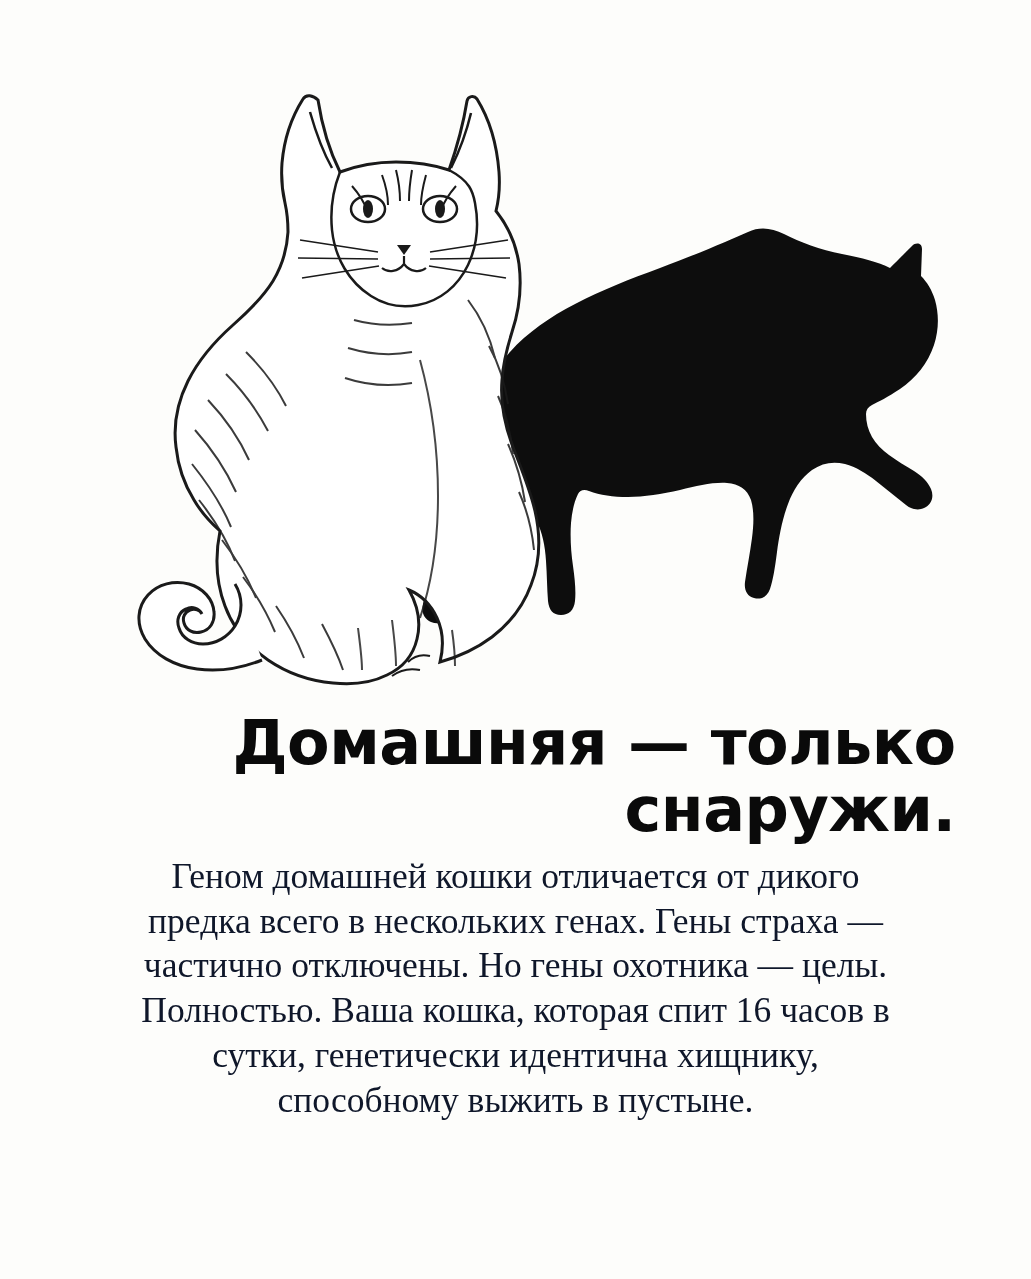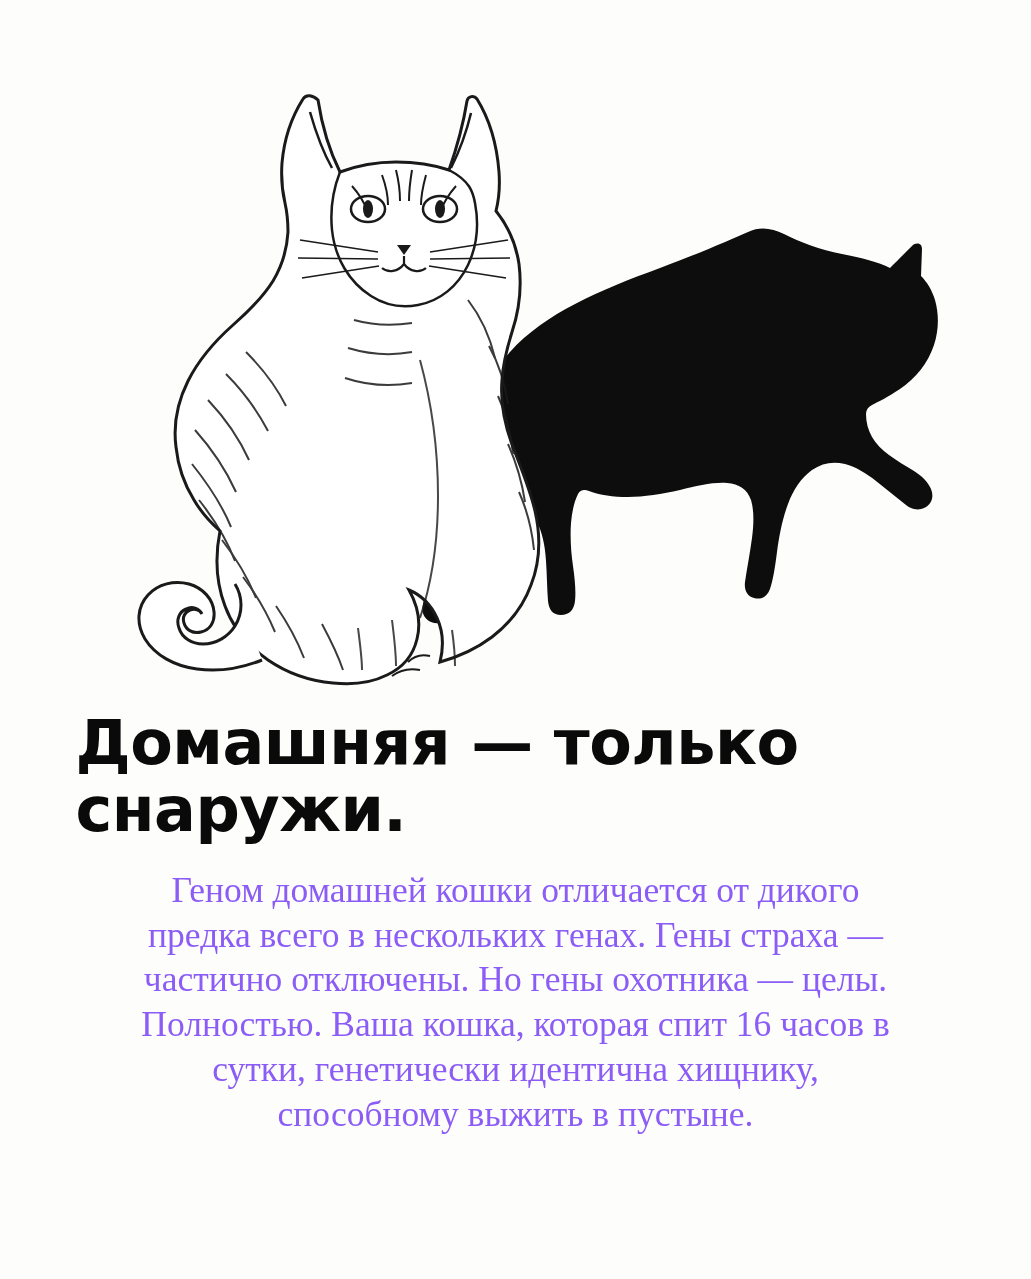--- a/index.html
+++ b/index.html
@@ -33,39 +33,39 @@
   .illustration svg {
     display: block;
     width: 100%;
     height: 100%;
   }
 
   
   .headline {
     width: 880px;
     margin: 0 auto;
-    text-align: left;
+    text-align: right;
     font-family: "DejaVu Sans", sans-serif;
     font-weight: 700;
     font-size: 62px;
     line-height: 1.08;
     letter-spacing: -0.5px;
     color: #0a0a0a;
     padding: 0 0 4px 0;
   }
 
   
   .body-text {
     width: 790px;
-    margin: 20px auto 0 auto;
+    margin: 6px auto 0 auto;
     text-align: center;
     font-family: "Liberation Serif", serif;
     font-size: 35.5px;
     line-height: 1.26;
-    color: #8b5cf6;
+    color: #0f172a;
   }
 
   .bottom-pad { height: 26px; }
 </style>
 </head>
 <body>
 
 <div class="poster">
 
   <div class="illustration">

